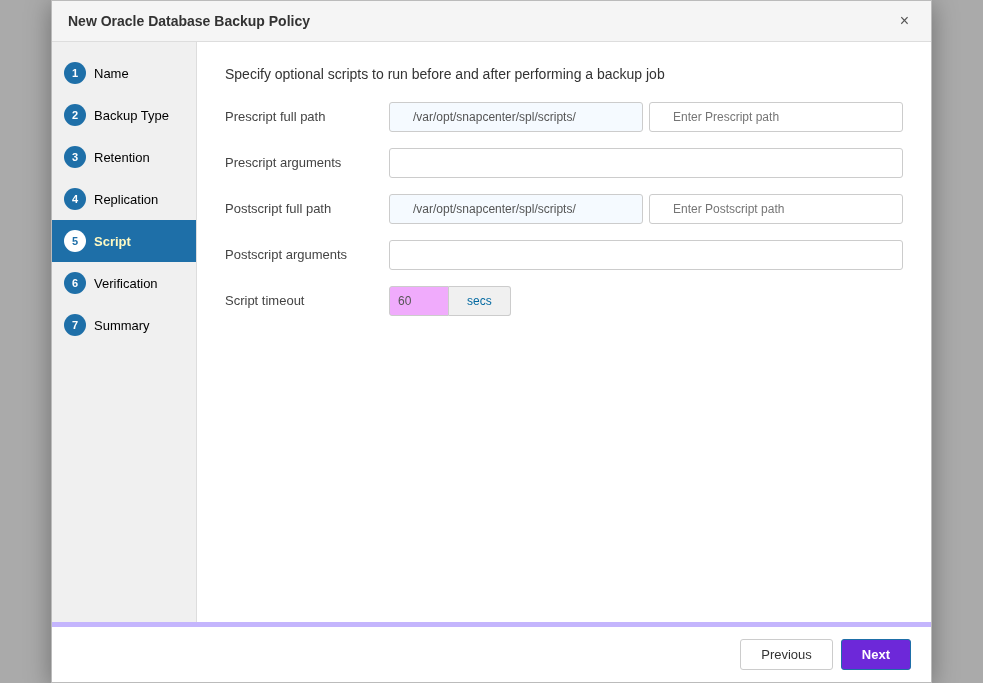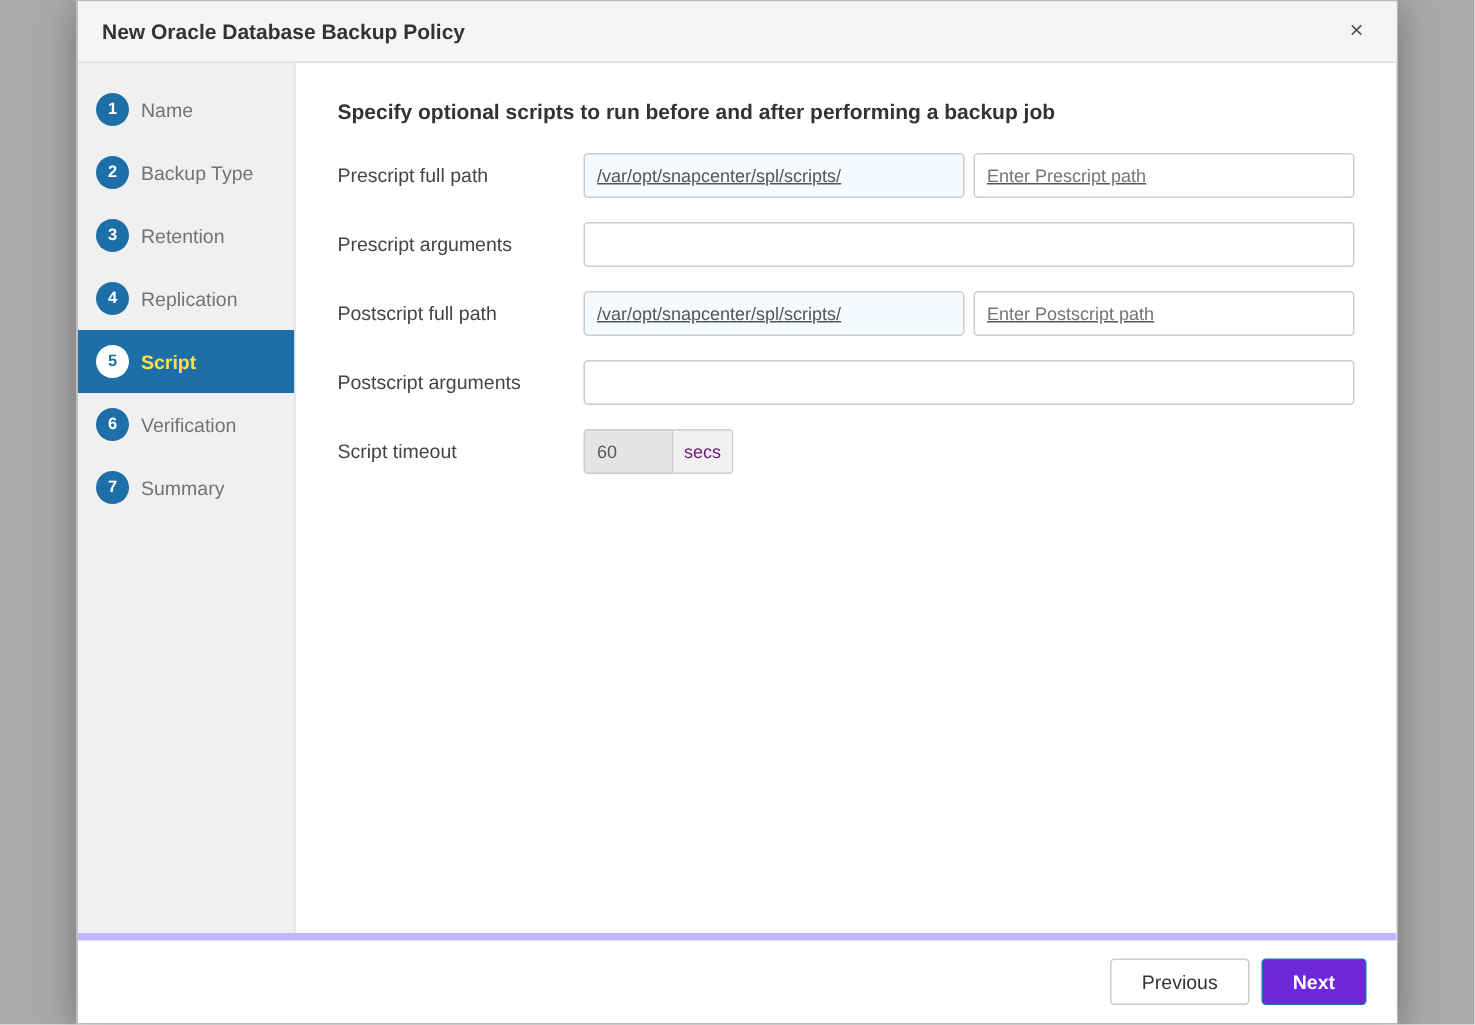--- a/index.html
+++ b/index.html
@@ -70,26 +70,26 @@
       padding: 10px 12px;
       cursor: pointer;
       gap: 8px;
     }
 
     .step-item.active {
       background: #1e6fa8;
     }
 
     .step-item.active .step-label {
-      color: #fde047;
+      color: #fef9c3;
       font-weight: 600;
     }
 
     .step-item:not(.active) .step-label {
-      color: #737373;
+      color: #000000;
     }
 
     .step-badge {
       width: 22px;
       height: 22px;
       border-radius: 50%;
       background: #1e6fa8;
       color: #fff;
       display: flex;
       align-items: center;
@@ -111,21 +111,21 @@
 
     
     .main-content {
       flex: 1;
       padding: 24px 28px;
       overflow-y: auto;
     }
 
     .section-title {
       font-size: 14px;
-      font-weight: 700;
+      font-weight: 400;
       color: #333;
       margin-bottom: 20px;
     }
 
     .form-grid {
       display: flex;
       flex-direction: column;
       gap: 16px;
     }
 
@@ -144,74 +144,73 @@
     }
 
     .form-fields {
       display: flex;
       gap: 6px;
       flex: 1;
     }
 
     .input-field {
       flex: 1;
+      height: 30px;
+      border: 1px solid #ccc;
+      border-radius: 3px;
+      padding: 0 23px;
+      font-size: 12px;
+      color: #555;
+      background: #fff;
+      outline: none;
+    }
+
+    .input-field.filled {
+      background: #f5faff;
+    }
+
+    .input-full {
+      width: 100%;
       height: 30px;
       border: 1px solid #ccc;
       border-radius: 3px;
       padding: 0 8px;
       font-size: 12px;
       color: #555;
       background: #fff;
       outline: none;
-      text-decoration: underline;
-    }
-
-    .input-field.filled {
-      background: #f5faff;
-    }
-
-    .input-full {
-      width: 100%;
-      height: 30px;
-      border: 1px solid #ccc;
-      border-radius: 3px;
-      padding: 0 8px;
-      font-size: 12px;
-      color: #555;
-      background: #fff;
-      outline: none;
     }
 
     .timeout-row {
       display: flex;
       align-items: center;
       gap: 0;
     }
 
     .timeout-input {
       width: 60px;
       height: 30px;
       border: 1px solid #ccc;
       border-radius: 3px 0 0 3px;
       padding: 0 8px;
       font-size: 12px;
       color: #555;
-      background: #e5e5e5;
+      background: #f0abfc;
       outline: none;
     }
 
     .timeout-unit {
       height: 30px;
       border: 1px solid #ccc;
       border-left: none;
       border-radius: 0 3px 3px 0;
-      padding: 0 7px;
+      padding: 0 18px;
       background: #f0f0f0;
       font-size: 12px;
-      color: #701a75;
+      color: #0369a1;
       display: flex;
       align-items: center;
     }
 
     
     .dialog-footer {
       border-top: 5px solid #c4b5fd;
       padding: 12px 20px;
       display: flex;
       justify-content: flex-end;

